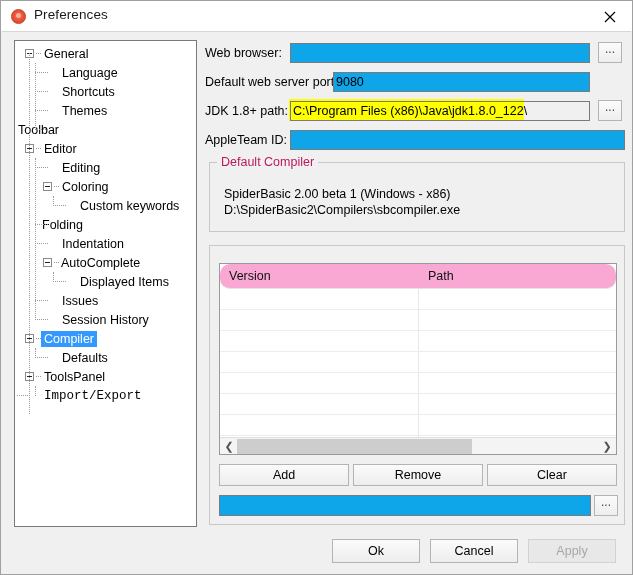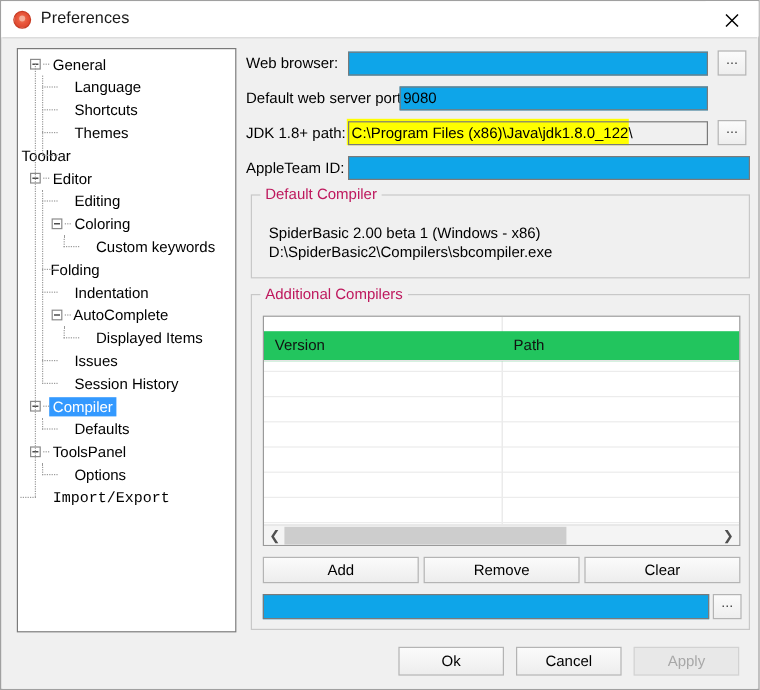--- a/index.html
+++ b/index.html
@@ -197,25 +197,26 @@
   
   .tbl {
     position: absolute;
     background: #ffffff;
     border: 1px solid #9a9a9a;
     box-sizing: border-box;
     overflow: hidden;
   }
   .thead {
     position: absolute;
-    left: 0; top: 12px;
+    left: 0; top: 0;
     width: 100%; height: 25px;
-    background: #22c55e;
+    background: #f9a8d4;
     border-bottom: 1px solid #e4e4e4;
     box-sizing: border-box;
+    border-radius: 10px;
   }
   .th {
     position: absolute;
     top: 5px;
     font-size: 12.5px;
     color: #111;
   }
   .vsep {
     position: absolute;
     top: 0; bottom: 17px;
@@ -297,21 +298,20 @@
           <div class="node"><span class="dash" style="left: 38px; width: 13px;"></span><span class="lbl" style="margin-left: 62px;">Custom keywords</span></div>
           <div class="node"><span class="dash" style="left: 20px; width: 13px;"></span><span class="lbl" style="margin-left: 24px;">Folding</span></div>
           <div class="node"><span class="dash" style="left: 20px; width: 13px;"></span><span class="lbl" style="margin-left: 44px;">Indentation</span></div>
           <div class="node"><span class="exp" style="left: 28px;"></span><span class="dash" style="left: 39px; width: 5px;"></span><span class="lbl" style="margin-left: 43px;">AutoComplete</span></div>
           <div class="node"><span class="dash" style="left: 38px; width: 13px;"></span><span class="lbl" style="margin-left: 62px;">Displayed Items</span></div>
           <div class="node"><span class="dash" style="left: 20px; width: 13px;"></span><span class="lbl" style="margin-left: 44px;">Issues</span></div>
           <div class="node"><span class="dash" style="left: 20px; width: 13px;"></span><span class="lbl" style="margin-left: 44px;">Session History</span></div>
           <div class="node sel"><span class="exp" style="left: 10px;"></span><span class="dash" style="left: 21px; width: 5px;"></span><span class="lbl" style="margin-left: 26px;">Compiler</span></div>
           <div class="node"><span class="dash" style="left: 20px; width: 13px;"></span><span class="lbl" style="margin-left: 44px;">Defaults</span></div>
           <div class="node"><span class="exp" style="left: 10px;"></span><span class="dash" style="left: 21px; width: 5px;"></span><span class="lbl" style="margin-left: 26px;">ToolsPanel</span></div>
-          <div class="node"><span class="dash" style="left: 20px; width: 13px;"></span><span class="lbl" style="margin-left: 44px;">Options</span></div>
           <div class="node"><span class="dash" style="left: 2px; width: 13px;"></span><span class="lbl" style="margin-left: 26px; font-family: Liberation Mono, monospace;">Import/Export</span></div>
           <span class="dotline" style="left: 14px; top: 12px; height: 361px;"></span>
           <span class="dotline" style="left: 20px; top: 22px; height: 67px;"></span>
           <span class="dotline" style="left: 20px; top: 117px; height: 162px;"></span>
           <span class="dotline" style="left: 38px; top: 155px; height: 10px;"></span>
           <span class="dotline" style="left: 38px; top: 231px; height: 10px;"></span>
           <span class="dotline" style="left: 20px; top: 307px; height: 10px;"></span>
           <span class="dotline" style="left: 20px; top: 345px; height: 10px;"></span>
         </div>
     </div>
@@ -341,21 +341,20 @@
         <input class="finput" style="left: 85px; top: 3px; width: 335px;" value="">
       </div>
 
       <div class="group" style="left:4px; top:122px; width:416px; height:70px;">
         <div class="gtitle">Default Compiler</div>
         <div class="cline" style="left:14px; top:24px;">SpiderBasic 2.00 beta 1 (Windows - x86)</div>
         <div class="cline" style="left:14px; top:40px;">D:\SpiderBasic2\Compilers\sbcompiler.exe</div>
       </div>
 
       <div class="group" style="left:4px; top:205px; width:416px; height:280px;">
-        <div class="gtitle">Additional Compilers</div>
 
         <div class="tbl" style="left:9px; top:17px; width:398px; height:192px;">
           <div class="vsep" style="left:198px;"></div>
           <div class="thead">
             <div class="th" style="left:9px;">Version</div>
             <div class="th" style="left:208px;">Path</div>
           </div>
           <div class="rowline" style="top:45px;"></div>
           <div class="rowline" style="top:66px;"></div>
           <div class="rowline" style="top:87px;"></div>

